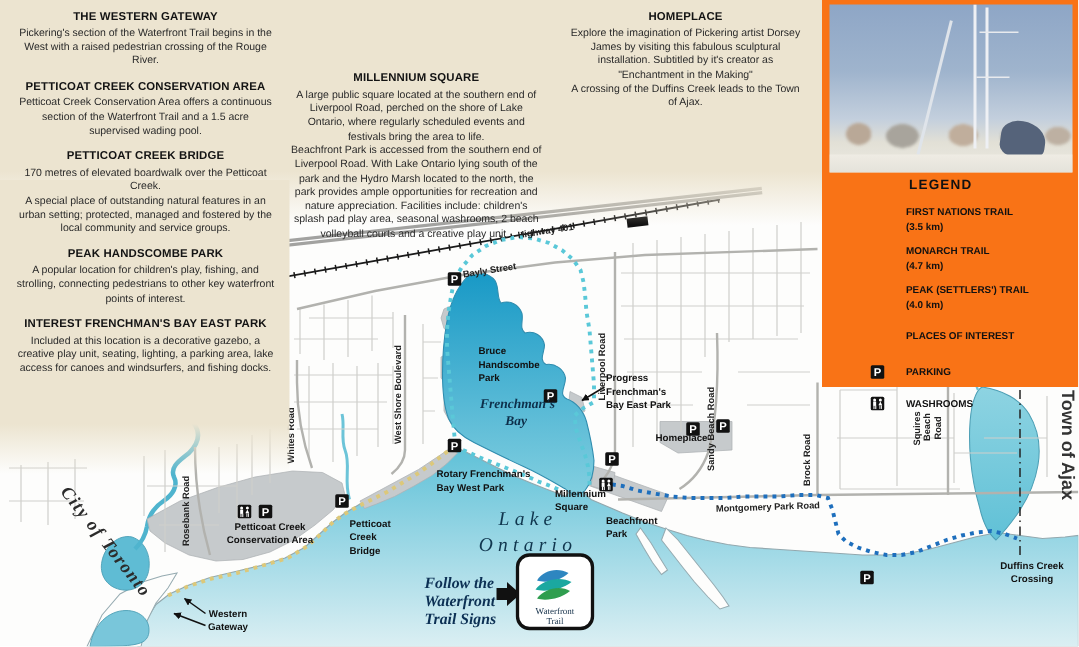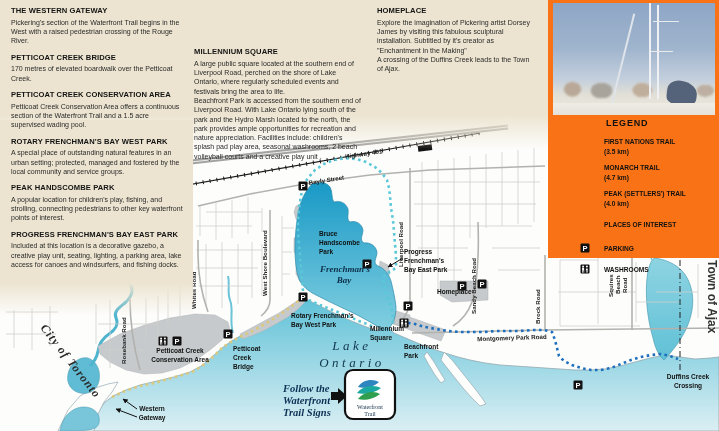--- a/index.html
+++ b/index.html
@@ -3,21 +3,21 @@
 <meta charset="utf-8">
 <style>
   html,body{margin:0;padding:0;background:#fff;}
   .canvas{position:relative;width:719px;height:431px;overflow:hidden;background:#fdfdfc;
           font-family:"Liberation Sans",sans-serif;}
   .map{position:absolute;left:0;top:0;z-index:1;}
   .bg-top{position:absolute;left:0;top:0;width:548px;height:150px;z-index:2;
           background:linear-gradient(180deg,#ece4d0 0%,#ece4d0 76%,rgba(236,228,208,0) 100%);}
   .bg-left{position:absolute;left:0;top:120px;width:193px;height:196px;z-index:2;
           background:linear-gradient(180deg,#ece4d0 0%,#ece4d0 83%,rgba(236,228,208,0) 100%);}
-  .col{position:absolute;top:6px;z-index:3;}
+  .col{position:absolute;top:6px;z-index:3;text-align:center;}
   .col1{left:11px;width:172px;}
   .col2{left:194px;width:167px;margin-top:41px;}
   .col3{left:377px;width:160px;}
   .col h3{font-size:7.6px;line-height:1.28;font-weight:bold;color:#131313;margin:7px 0 2px 0;letter-spacing:.1px;}
   .col article:first-child h3{margin-top:0;}
   .col p{font-size:7px;line-height:1.33;color:#2a2a2a;margin:0;}
   .panel-right{position:absolute;left:548px;top:0;width:171px;height:258px;background:#f97316;z-index:2;}
   
   .photo{position:absolute;left:5px;top:3px;width:162px;height:112px;overflow:hidden;
          background:linear-gradient(180deg,#8ea6c6 0%,#9fb4cd 40%,#c3cfdd 68%,#e2e0d6 82%,#eceae2 100%);}
@@ -256,37 +256,36 @@
 
   <div class="bg-top"></div>
   <div class="bg-left"></div>
 
   <section class="col col1">
     <article>
       <h3>THE WESTERN GATEWAY</h3>
       <p>Pickering's section of the Waterfront Trail begins in the West with a raised pedestrian crossing of the Rouge River.</p>
     </article>
     <article>
+      <h3>PETTICOAT CREEK CONSERVATION AREA</h3>
+      <p>Petticoat Creek Conservation Area offers a continuous section of the Waterfront Trail and a 1.5 acre supervised wading pool.</p>
+    </article>
+    <article>
       <h3>PETTICOAT CREEK BRIDGE</h3>
       <p>170 metres of elevated boardwalk over the Petticoat Creek.</p>
     </article>
     <article>
-      <h3>PETTICOAT CREEK CONSERVATION AREA</h3>
-      <p>Petticoat Creek Conservation Area offers a continuous section of the Waterfront Trail and a 1.5 acre supervised wading pool.</p>
-    </article>
-    <article>
-      <h3>ROTARY FRENCHMAN'S BAY WEST PARK</h3>
       <p>A special place of outstanding natural features in an urban setting; protected, managed and fostered by the local community and service groups.</p>
     </article>
     <article>
       <h3>PEAK HANDSCOMBE PARK</h3>
       <p>A popular location for children's play, fishing, and strolling, connecting pedestrians to other key waterfront points of interest.</p>
     </article>
     <article>
-      <h3>PROGRESS FRENCHMAN'S BAY EAST PARK</h3>
+      <h3>INTEREST FRENCHMAN'S BAY EAST PARK</h3>
       <p>Included at this location is a decorative gazebo, a creative play unit, seating, lighting, a parking area, lake access for canoes and windsurfers, and fishing docks.</p>
     </article>
   </section>
 
   <section class="col col2">
     <article>
       <h3>MILLENNIUM SQUARE</h3>
       <p>A large public square located at the southern end of Liverpool Road, perched on the shore of Lake Ontario, where regularly scheduled events and festivals bring the area to life.</p>
     </article>
     <article>

